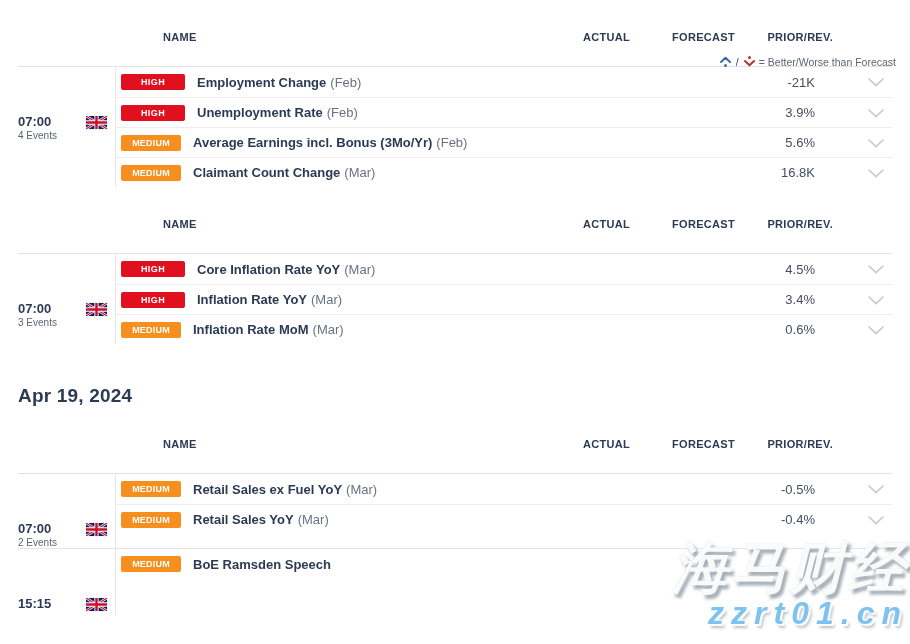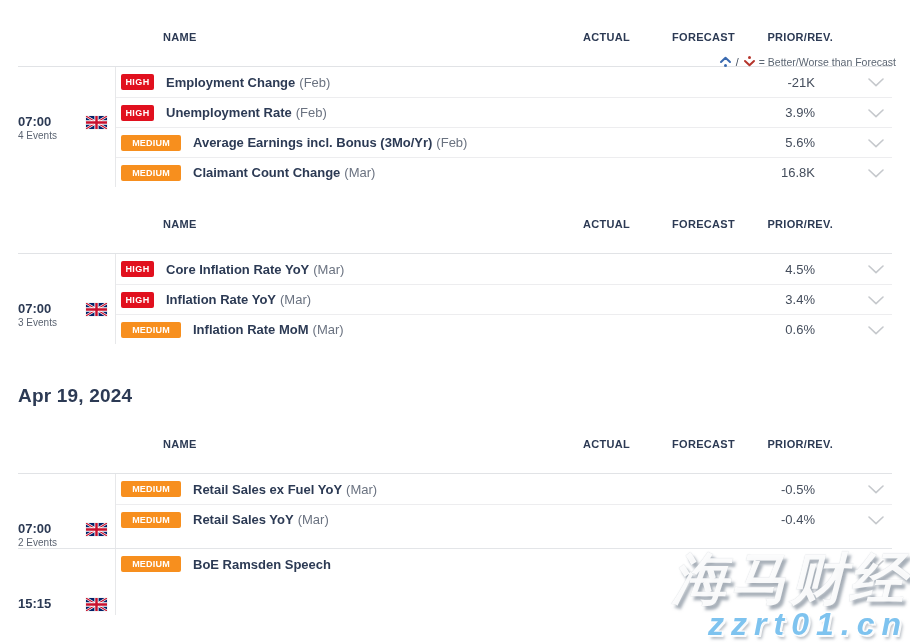--- a/index.html
+++ b/index.html
@@ -34,31 +34,31 @@
   .events-count { font-size:10px; color:#5b6472; margin-top:1px; }
   .flag { margin-top:2px; box-shadow:0 0 0 .5px rgba(0,0,0,.08); }
 
   .rows { flex:1; border-left:1px solid #e7e8ea; }
   .event-row { display:grid; grid-template-columns:1fr 90px 105px 98px 59px;
     height:30px; align-items:center; }
   .event-row + .event-row { border-top:1px solid #ededef; }
   .name-cell { display:flex; align-items:center; padding-left:5px; min-width:0; }
   .badge { display:inline-block; font-size:9px; font-weight:bold; color:#fff;
     border-radius:2px; padding:3px 0; text-align:center; letter-spacing:.4px;
-    margin-right:12px; width:33px; flex:0 0 auto; }
+    margin-right:12px; width:64px; flex:0 0 auto; }
   .badge.high { background:#e1101e; }
   .badge.medium { background:#f78f1e; width:60px; letter-spacing:.2px; }
   .event-name { font-size:13px; font-weight:bold; color:#2c3a54; white-space:nowrap; }
   .event-period { font-size:13px; color:#6a7280; margin-left:4px; white-space:nowrap; }
   .val-cell { text-align:right; font-size:13px; color:#444d5c; padding-right:18px; }
   .chev-cell { display:flex; justify-content:flex-end; align-items:center;
     padding-right:8px; cursor:pointer; }
 
   
-  .watermark { position:absolute; right:2px; bottom:4px; text-align:right;
+  .watermark { position:absolute; right:2px; bottom:15px; text-align:right;
     pointer-events:none; z-index:5; font-style:italic; }
   .wm-cn { font-size:56px; font-weight:bold; line-height:1.1; letter-spacing:3px;
     color:rgba(255,255,255,.92);
     text-shadow:0 0 1px rgba(150,160,172,.55), 3px 4px 3px rgba(138,148,160,.75); }
   .wm-en { font-size:32px; font-weight:bold; letter-spacing:7px; color:#7ec3ef;
     line-height:1.0; margin-top:-2px;
     text-shadow:-1px -1px 0 rgba(255,255,255,.95), 1px -1px 0 rgba(255,255,255,.95),
       -1px 1px 0 rgba(255,255,255,.95), 2px 2px 0 rgba(255,255,255,.9),
       3px 4px 3px rgba(138,148,160,.6); }
 </style>

